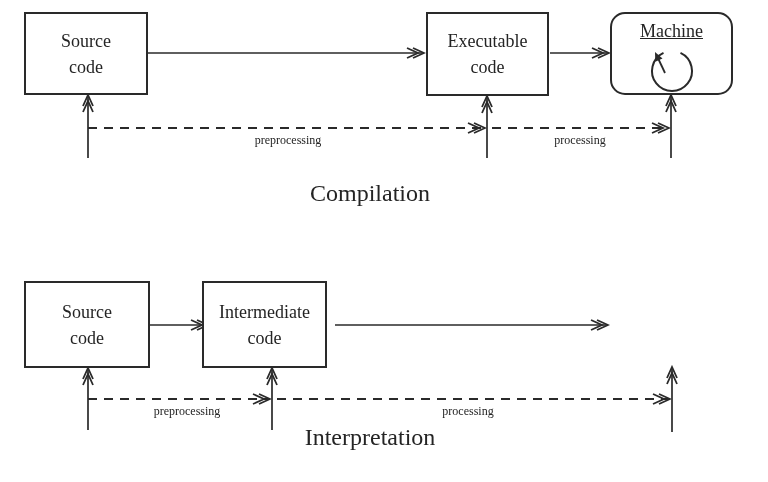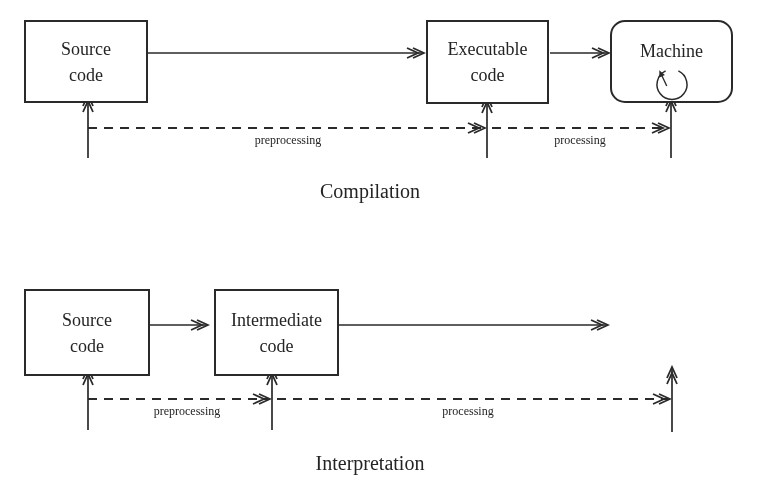--- a/index.html
+++ b/index.html
@@ -9,44 +9,44 @@
     color:#242424;
   }
   .stage{position:relative;width:768px;height:482px;background:#ffffff;overflow:hidden;}
   svg.lines{position:absolute;left:0;top:0;width:768px;height:482px;}
   svg.lines line{stroke:#2a2a2a;stroke-width:1.7;}
   svg.lines line.dash{stroke-dasharray:9 7;stroke-width:1.8;}
   .box{
     position:absolute;box-sizing:border-box;
     border:2px solid #2a2a2a;background:#ffffff;
     display:flex;flex-direction:column;align-items:center;justify-content:center;
-    font-size:18px;line-height:26px;text-align:center;margin-top:8px;
+    font-size:18px;line-height:26px;text-align:center;
   }
-  .loopbox{border-radius:15px;justify-content:flex-start;padding-top:16px;}
+  .loopbox{border-radius:15px;justify-content:flex-start;padding-top:4px;text-decoration:underline;}
   .loopbox .loop{margin-top:1px;}
   #box-c-source {left:24px;  top:12px;  width:124px; height:83px;}
   #box-c-exec   {left:426px; top:12px;  width:123px; height:84px;}
   #box-c-machine{left:610px; top:12px;  width:123px; height:83px;}
   #box-i-source {left:24px;  top:281px; width:126px; height:87px;}
-  #box-i-inter  {left:214px; top:281px; width:125px; height:87px;}
+  #box-i-inter  {left:202px; top:281px; width:125px; height:87px;}
   #box-i-interp {left:610px; top:282px; width:123px; height:84px;}
   .flowlabel{
     position:absolute;font-size:12px;white-space:nowrap;
     transform:translateX(-50%);
   }
   #lbl-c-pre {left:288px; top:133px;}
   #lbl-c-pro {left:580px; top:133px;}
   #lbl-i-pre {left:187px; top:404px;}
   #lbl-i-pro {left:468px; top:404px;}
   .title{
-    position:absolute;font-size:20px;white-space:nowrap;
+    position:absolute;font-size:24px;white-space:nowrap;
     transform:translateX(-50%);
   }
   #lbl-c-title{left:370px; top:180px;}
-  #lbl-i-title{left:370px; top:424px;margin-top:28px;}
+  #lbl-i-title{left:370px; top:424px;}
 </style>
 </head>
 <body>
 
 <div class="stage">
 
   <svg class="lines" viewBox="0 0 768 482">
     <defs>
       <marker id="ah" viewBox="0 0 20 14" refX="18" refY="7" markerWidth="20" markerHeight="14" orient="auto" markerUnits="userSpaceOnUse">
         <polyline points="7,2 18,7 7,12" fill="none" stroke="#2a2a2a" stroke-width="1.8"></polyline>

